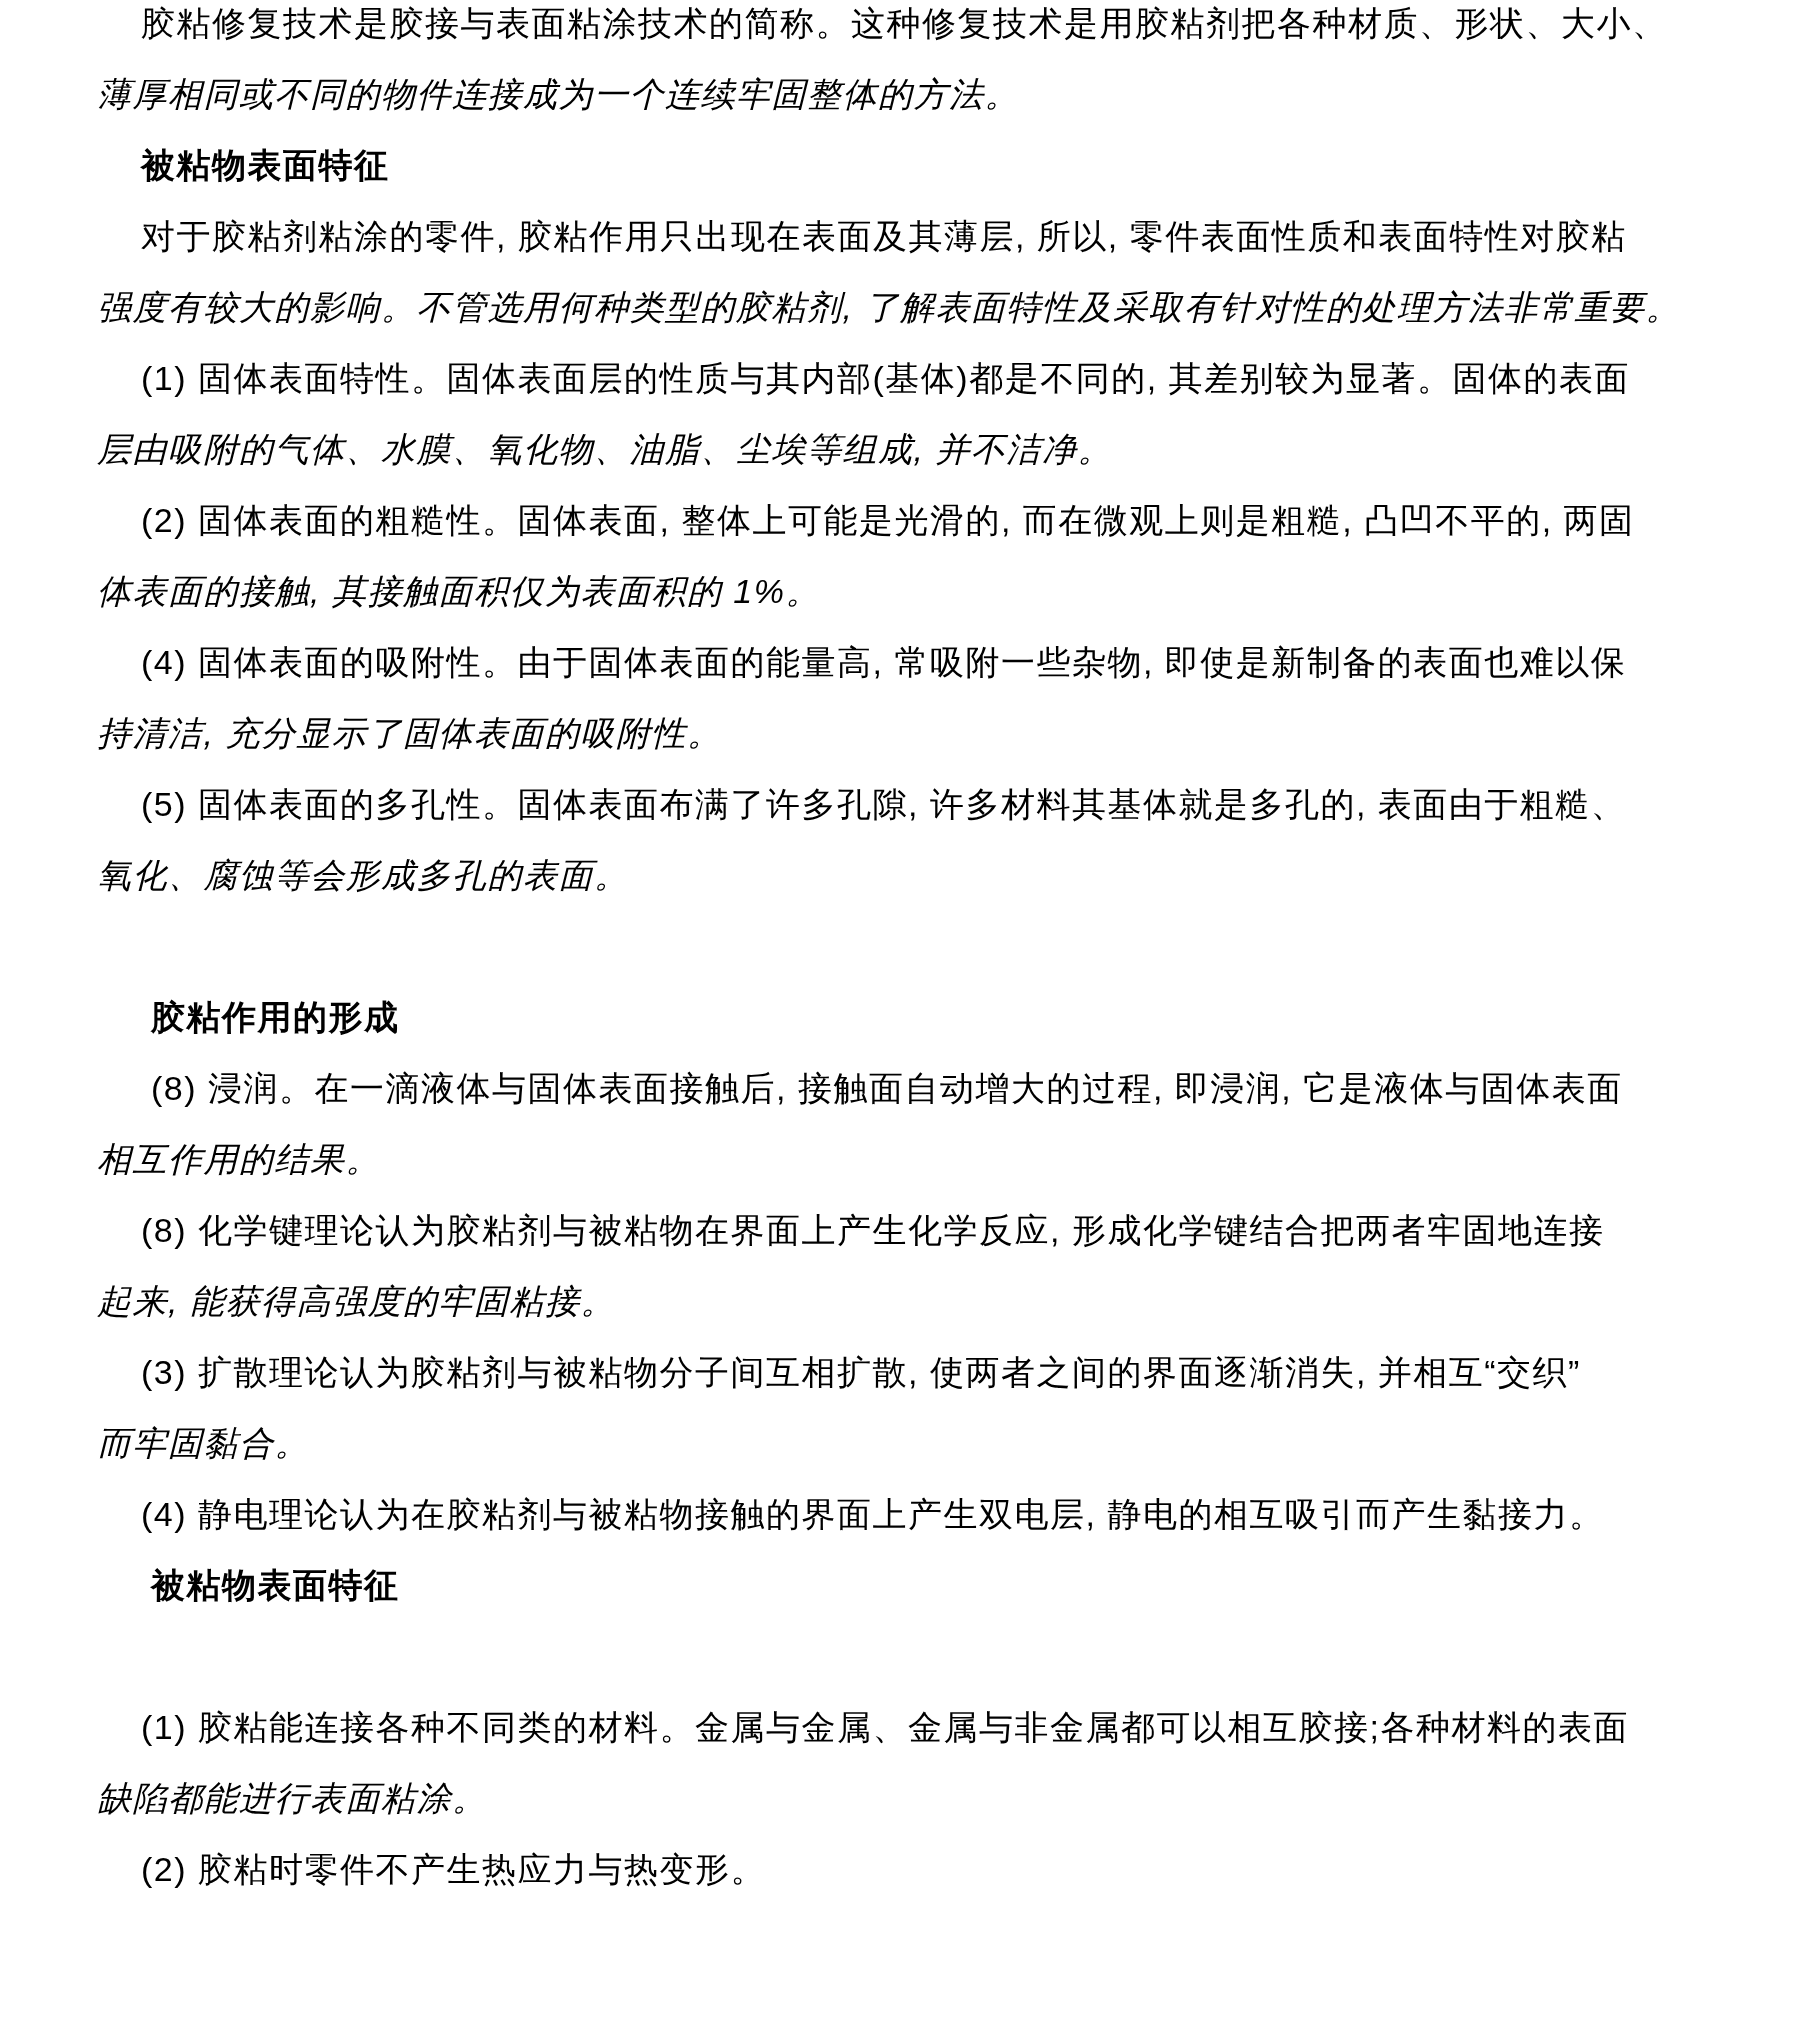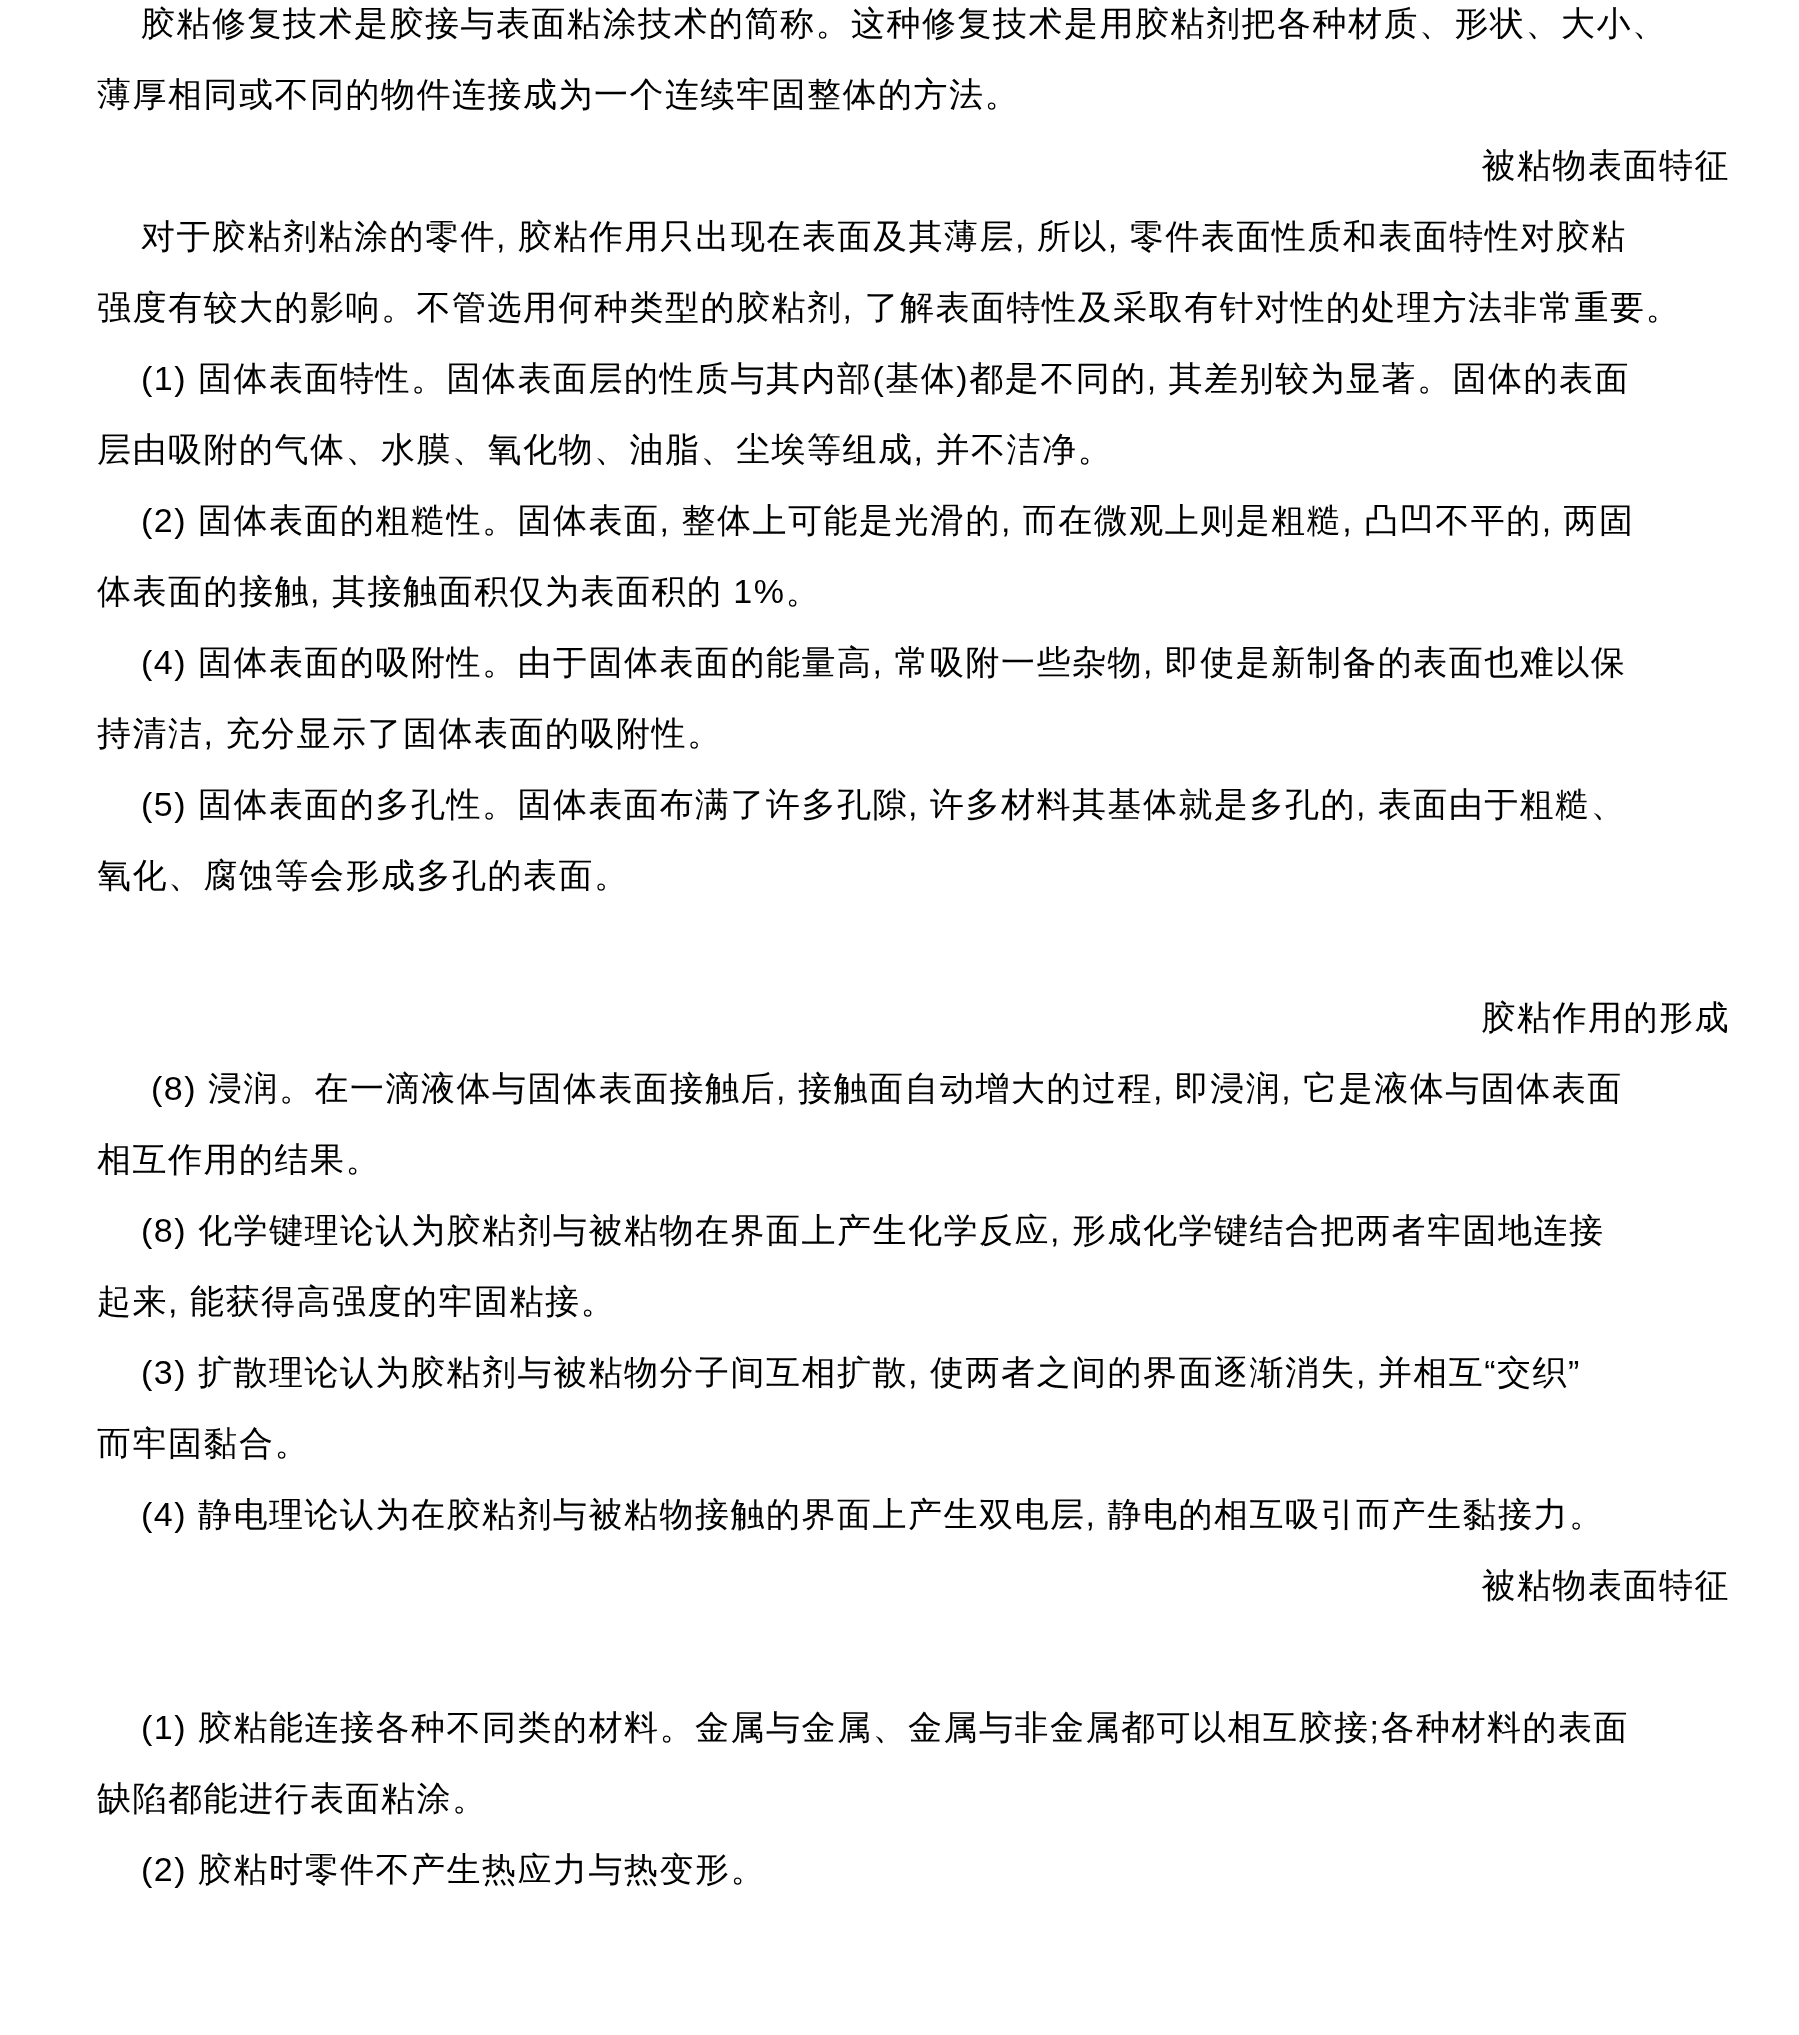--- a/index.html
+++ b/index.html
@@ -24,24 +24,23 @@
   .line {
     height: 71px;
     line-height: 71px;
     font-size: 34px;
     letter-spacing: 1.5px;
     color: #000000;
     white-space: nowrap;
     font-weight: 400;
   }
   .line.bold {
-    font-weight: 400;
-    text-align: right;
+    font-weight: 700;
   }
-  .indent-0 { padding-left: 0; }
+  .indent-0 { padding-left: 0; font-style: italic; }
   .indent-1 { padding-left: 44px; }
   .indent-2 { padding-left: 54px; }
   .gap-1 { margin-top: 71px; }
 </style>
 </head>
 <body>
 
 <div id="doc">
     <div class="line indent-1">胶粘修复技术是胶接与表面粘涂技术的简称。这种修复技术是用胶粘剂把各种材质、形状、大小、</div>
     <div class="line indent-0">薄厚相同或不同的物件连接成为一个连续牢固整体的方法。</div>

